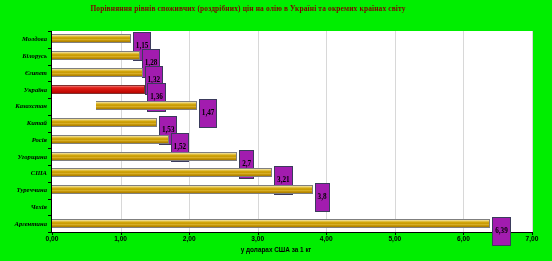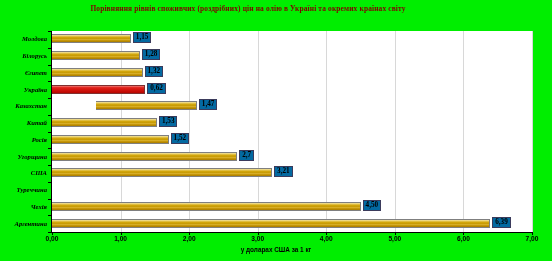--- a/index.html
+++ b/index.html
@@ -78,28 +78,28 @@
         #d91a12 40%,
         #cc0f08 70%,
         #b50600 100%);
     border-color:#7f3030;
   }
   
   .value-box{
     position:absolute;
     top:-1px;
     transform:translateY(-1px);
-    background:#0369a1;
+    background:#a21caf;
     border:1px solid #3b3b5c;
     color:#000000;
     font-family:"Liberation Serif",serif;
     font-weight:bold;
     font-size:7.2px;
     line-height:9px;
-    padding:0 2px;
+    padding:9px 2px;
     white-space:nowrap;
   }
 
   
   .cat-labels{position:absolute;left:0;top:31px;width:50px;height:201px;}
   .cat-label{
     position:absolute;right:3px;
     text-align:right;
     white-space:nowrap;
     color:#000000;
@@ -202,21 +202,21 @@
       <div class="row" style="top: 20.125px; height: 10px;">
         <div class="bar" style="width: 87.7714px;"></div>
         <div class="value-box" style="left: 89.7714px;">1,28</div>
       </div>
       <div class="row" style="top: 36.875px; height: 10px;">
         <div class="bar" style="width: 90.5143px;"></div>
         <div class="value-box" style="left: 92.5143px;">1,32</div>
       </div>
       <div class="row" style="top: 53.625px; height: 10px;">
         <div class="bar highlight" style="width: 93.2571px;"></div>
-        <div class="value-box" style="left: 95.2571px;">0,62</div>
+        <div class="value-box" style="left: 95.2571px;">1,36</div>
       </div>
       <div class="row" style="top: 70.375px; height: 10px; margin-left: 44px;">
         <div class="bar" style="width: 100.8px;"></div>
         <div class="value-box" style="left: 102.8px;">1,47</div>
       </div>
       <div class="row" style="top: 87.125px; height: 10px;">
         <div class="bar" style="width: 104.914px;"></div>
         <div class="value-box" style="left: 106.914px;">1,53</div>
       </div>
       <div class="row" style="top: 103.875px; height: 10px;">
@@ -224,23 +224,23 @@
         <div class="value-box" style="left: 118.571px;">1,52</div>
       </div>
       <div class="row" style="top: 120.625px; height: 10px;">
         <div class="bar" style="width: 185.143px;"></div>
         <div class="value-box" style="left: 187.143px;">2,7</div>
       </div>
       <div class="row" style="top: 137.375px; height: 10px;">
         <div class="bar" style="width: 220.114px;"></div>
         <div class="value-box" style="left: 222.114px;">3,21</div>
       </div>
-      <div class="row" style="top: 170.875px; height: 10px;">
-        <div class="bar" style="width: 308.571px;"></div>
-        <div class="value-box" style="left: 310.571px;">4,50</div>
+      <div class="row" style="top: 154.125px; height: 10px;">
+        <div class="bar" style="width: 260.571px;"></div>
+        <div class="value-box" style="left: 262.571px;">3,8</div>
       </div>
       <div class="row" style="top: 187.625px; height: 10px;">
         <div class="bar" style="width: 438.171px;"></div>
         <div class="value-box" style="left: 440.171px;">6,39</div>
       </div>
     </div>
   <div id="xticks">
       <div class="xtick-label" style="left: 52px;">0,00</div>
       <div class="xtick-label" style="left: 120.571px;">1,00</div>
       <div class="xtick-label" style="left: 189.143px;">2,00</div>

